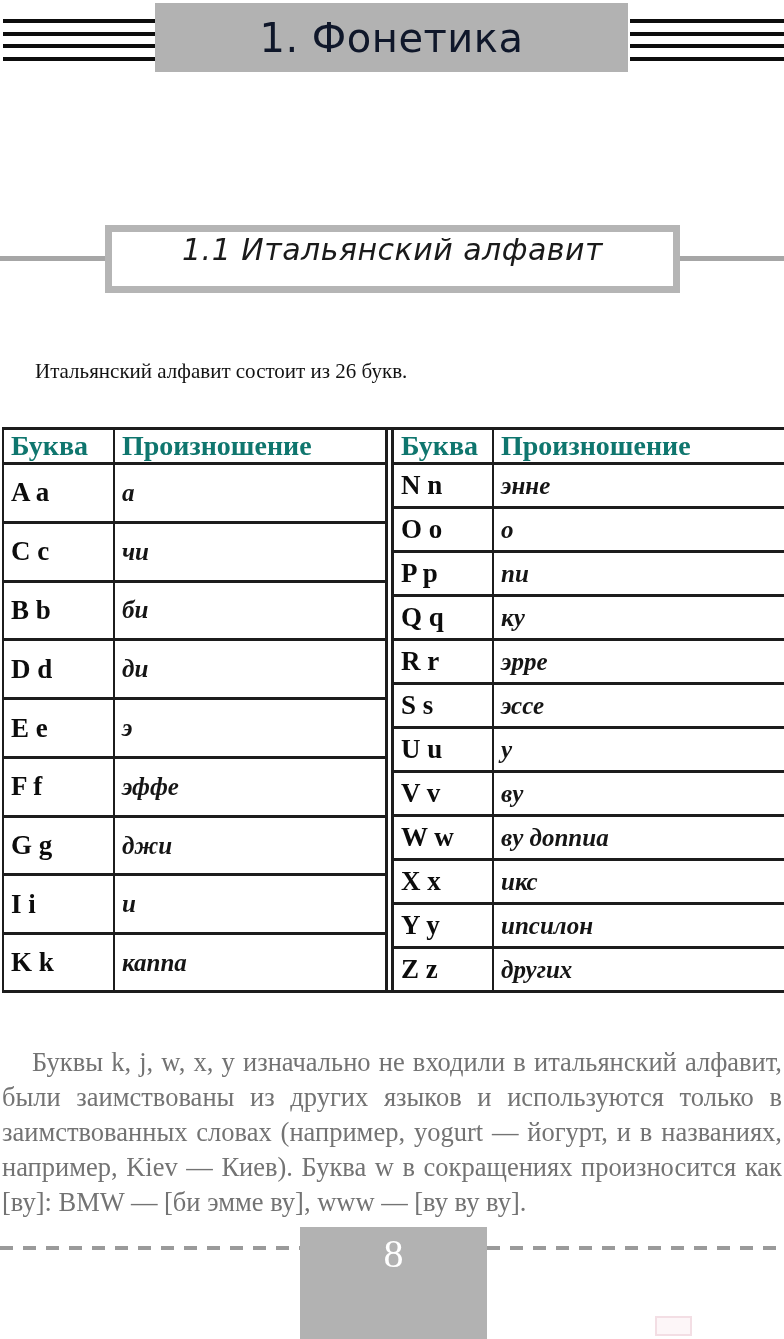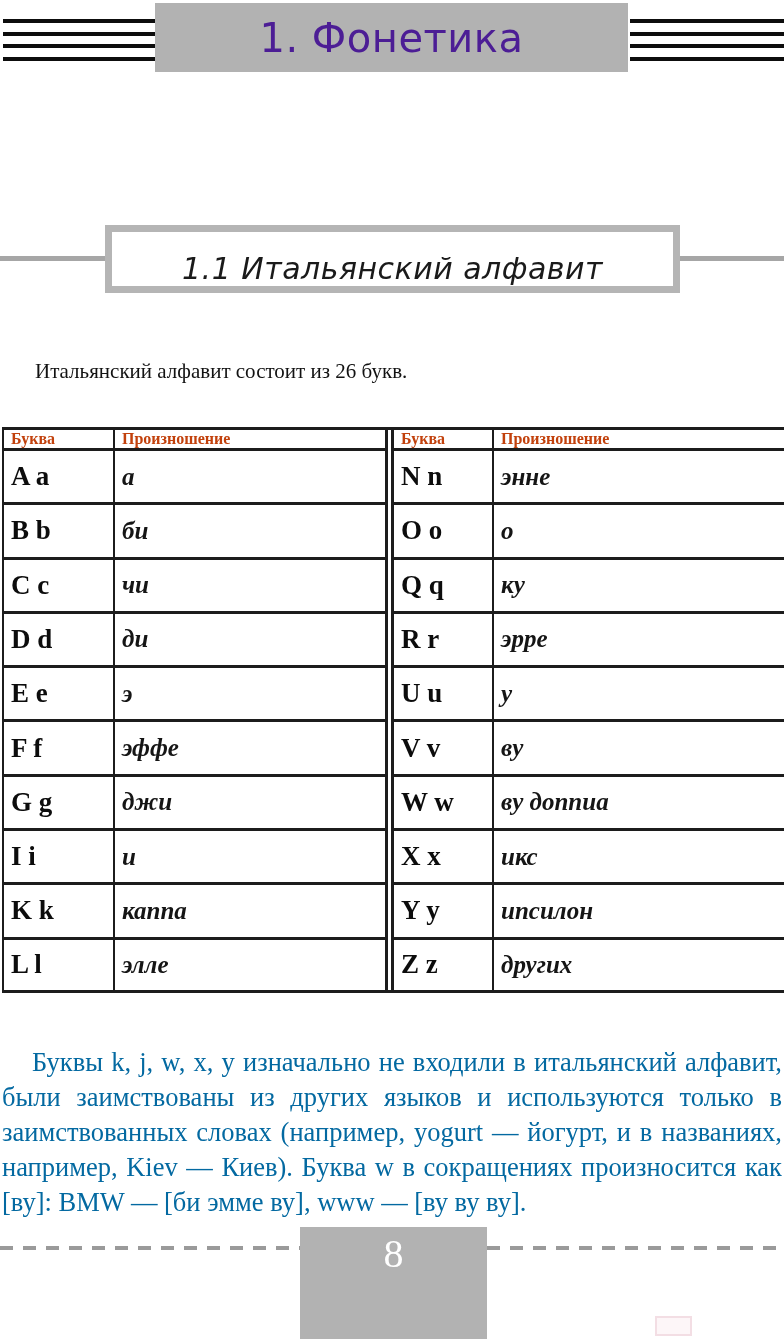--- a/index.html
+++ b/index.html
@@ -12,39 +12,39 @@
     color:#111;
   }
 
   
   .chapter-banner {
     position:absolute; top:3px; left:155px; width:473px; height:69px;
     display:flex; align-items:center; justify-content:center;
   }
   .chapter-title {
     font-family:"DejaVu Sans", sans-serif;
-    font-size:40px; font-weight:500; color:#4c1d95; letter-spacing:0.5px;
+    font-size:40px; font-weight:500; color:#0f172a; letter-spacing:0.5px;
   }
   .rule-group { position:absolute; height:62px; }
   .rule-group.left  { left:3px;  width:152px; top:19px; }
   .rule-group.right { left:630px; width:154px; top:19px; }
   .rule-bar { position:absolute; left:0; width:100%; height:4px; }
   .rule-bar:nth-child(1){ top:0; }
   .rule-bar:nth-child(2){ top:13px; }
   .rule-bar:nth-child(3){ top:25px; }
   .rule-bar:nth-child(4){ top:38px; }
 
   
   .section-line { position:absolute; top:256px; height:5px; }
   .section-line.left  { left:0; width:105px; }
   .section-line.right { left:680px; width:104px; }
   .section-box {
     position:absolute; top:225px; left:105px; width:575px; height:68px;
     box-sizing:border-box; background:#fff;
-    display:flex; align-items:flex-end; justify-content:center;
+    display:flex; align-items:flex-start; justify-content:center;
   }
   .section-title {
     font-family:"DejaVu Sans", sans-serif;
     font-style:italic; font-size:30px; color:#1a1a1a; letter-spacing:0.5px;
     white-space:pre;
   }
 
   
   .intro-text {
     position:absolute; top:359px; left:35px;
@@ -60,30 +60,30 @@
     border-collapse:collapse; table-layout:fixed; height:100%;
   }
   .alphabet table.left  { width:386px; }
   .alphabet .mid-gap { width:3px; background:#fff; }
   .alphabet table.right { flex:1; width:393px; }
   .alphabet th, .alphabet td {
     padding:0 0 0 7px; vertical-align:middle; text-align:left;
     overflow:hidden; white-space:nowrap;font-weight:bold;
   }
   .alphabet th {
-    font-weight:bold; font-size:16px; color:#c2410c;
+    font-weight:bold; font-size:28px; color:#0f766e;
   }
   .cell-letter { font-size:27px; color:#0c0c0c; }
   .cell-pron   { font-style:italic; font-size:25px; color:#151515; }
 
   
   .note-text {
     position:absolute; top:1045px; left:2px; width:780px;
     font-size:26.5px; line-height:35px; text-align:justify;
-    text-indent:30px; color:#0369a1;font-family:Liberation Serif, serif;
+    text-indent:30px; color:#737373;font-family:Liberation Serif, serif;
   }
 
   
   .footer-dash { position:absolute; top:1246px; height:4px; }
   .footer-dash.left  { left:0; width:300px; }
   .footer-dash.right { left:487px; width:297px; }
   .footer-box {
     position:absolute; top:1227px; left:300px; width:187px; height:112px;
     display:flex; align-items:flex-start; justify-content:center;
   }
@@ -144,28 +144,28 @@
         <th class="col-letter">Буква</th>
         <th class="col-pron">Произношение</th>
       </tr>
     </thead>
     <tbody id="left-tbody">
         <tr>
           <td class="cell-letter">A a</td>
           <td class="cell-pron">а</td>
         </tr>
         <tr>
+          <td class="cell-letter">C c</td>
+          <td class="cell-pron">чи</td>
+        </tr>
+        <tr>
           <td class="cell-letter">B b</td>
           <td class="cell-pron">би</td>
         </tr>
         <tr>
-          <td class="cell-letter">C c</td>
-          <td class="cell-pron">чи</td>
-        </tr>
-        <tr>
           <td class="cell-letter">D d</td>
           <td class="cell-pron">ди</td>
         </tr>
         <tr>
           <td class="cell-letter">E e</td>
           <td class="cell-pron">э</td>
         </tr>
         <tr>
           <td class="cell-letter">F f</td>
           <td class="cell-pron">эффе</td>
@@ -174,24 +174,20 @@
           <td class="cell-letter">G g</td>
           <td class="cell-pron">джи</td>
         </tr>
         <tr>
           <td class="cell-letter">I i</td>
           <td class="cell-pron">и</td>
         </tr>
         <tr>
           <td class="cell-letter">K k</td>
           <td class="cell-pron">каппа</td>
-        </tr>
-        <tr>
-          <td class="cell-letter">L l</td>
-          <td class="cell-pron">элле</td>
         </tr>
       </tbody>
   </table>
   <div class="mid-gap"></div>
   <table class="right">
     <thead>
       <tr>
         <th class="col-letter">Буква</th>
         <th class="col-pron">Произношение</th>
       </tr>
@@ -199,26 +195,34 @@
     <tbody id="right-tbody">
         <tr>
           <td class="cell-letter">N n</td>
           <td class="cell-pron">энне</td>
         </tr>
         <tr>
           <td class="cell-letter">O o</td>
           <td class="cell-pron">о</td>
         </tr>
         <tr>
+          <td class="cell-letter">P p</td>
+          <td class="cell-pron">пи</td>
+        </tr>
+        <tr>
           <td class="cell-letter">Q q</td>
           <td class="cell-pron">ку</td>
         </tr>
         <tr>
           <td class="cell-letter">R r</td>
           <td class="cell-pron">эрре</td>
+        </tr>
+        <tr>
+          <td class="cell-letter">S s</td>
+          <td class="cell-pron">эссе</td>
         </tr>
         <tr>
           <td class="cell-letter">U u</td>
           <td class="cell-pron">у</td>
         </tr>
         <tr>
           <td class="cell-letter">V v</td>
           <td class="cell-pron">ву</td>
         </tr>
         <tr>

